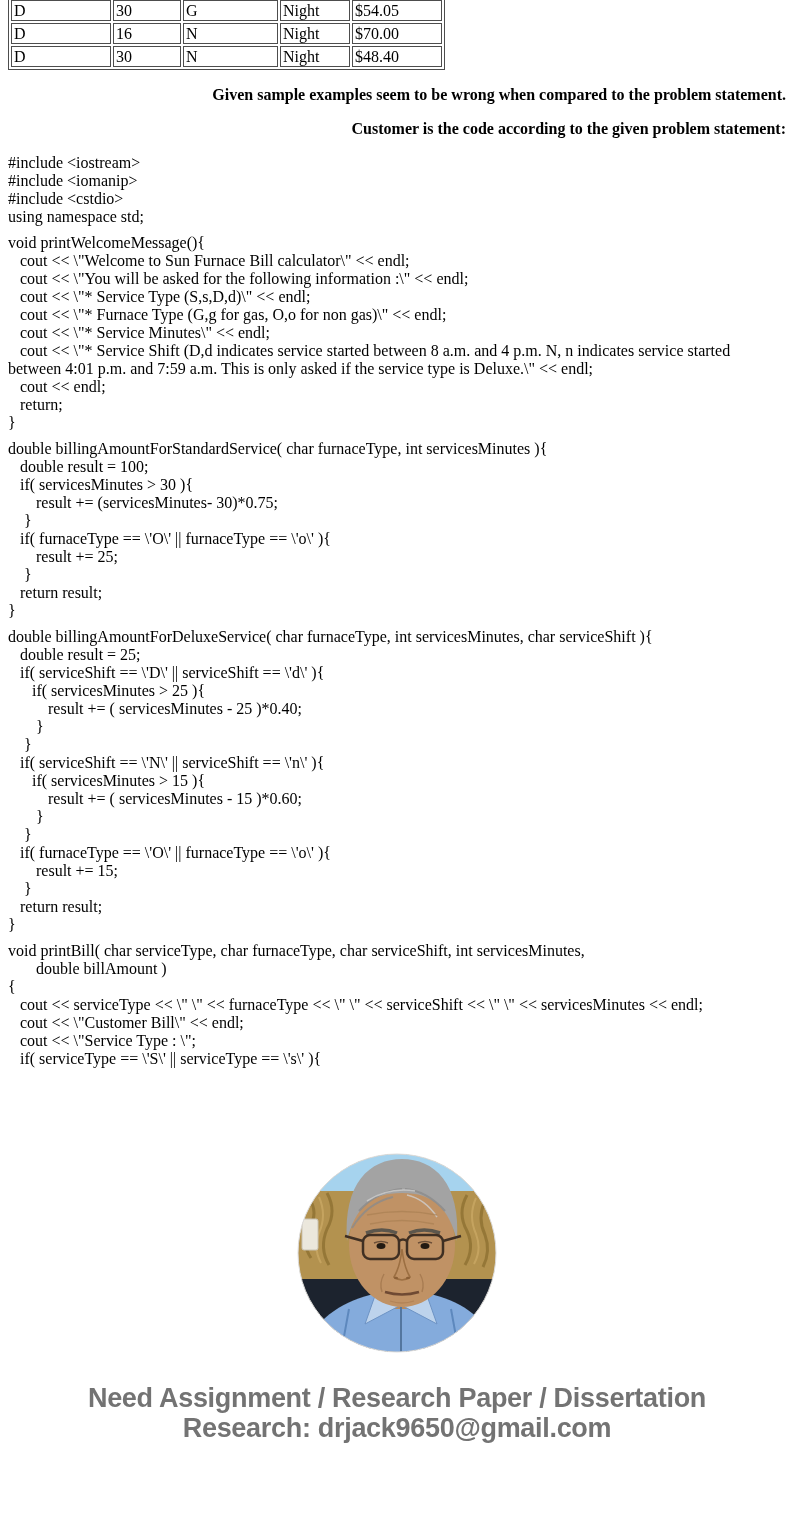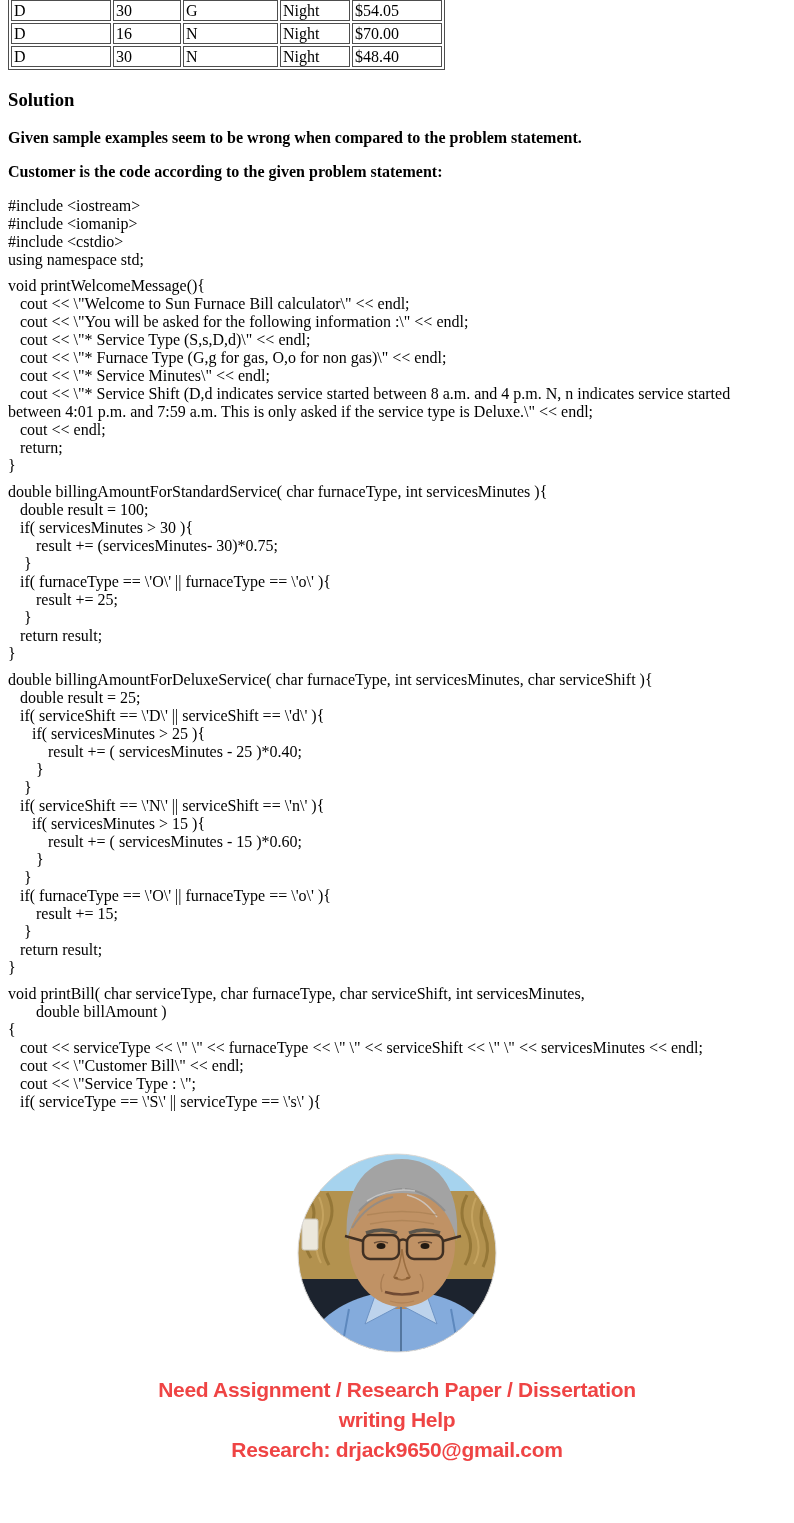--- a/index.html
+++ b/index.html
@@ -5,26 +5,26 @@
   html,body{margin:0;padding:0;background:#fff;}
   .page{position:relative;width:794px;height:1523px;background:#ffffff;color:#000;
         font-family:"Liberation Serif",serif;font-size:16px;overflow:hidden;}
   .content{position:absolute;top:0;left:0;width:794px;height:1130px;overflow:hidden;
            box-sizing:border-box;padding:0 8px;}
   table.sample{border-collapse:separate;border-spacing:2px;border:1px solid #4d4d4d;margin-top:-3px;}
   table.sample td{border:1px solid #4d4d4d;padding:0 2px;line-height:19px;vertical-align:top;
                   font-size:16px;}
   .c1{width:94px;} .c2{width:62px;} .c3{width:89px;} .c4{width:64px;margin-left:35px;} .c5{width:84px;}
   h3.sol{font-size:18.7px;line-height:21px;margin:19px 0;font-weight:bold;}
-  p.note{font-weight:bold;margin:16px 0;line-height:18px;}
+  p.note{font-weight:bold;margin:16px 0;line-height:18px;text-align:right;}
   p.code{margin:8px 0;line-height:18px;white-space:pre-wrap;}
   .footer{position:absolute;top:1130px;left:0;width:794px;height:393px;background:#fff;text-align:center;}
   .avatar{display:block;margin:23px auto 0;width:200px;height:200px;}
-  .footer-text{margin-top:22px;font-family:"Liberation Sans",sans-serif;font-weight:bold;
-               font-size:21px;line-height:30px;letter-spacing:-0.3px;color:#ef4444;}
+  .footer-text{margin-top:30px;font-family:"Liberation Sans",sans-serif;font-weight:bold;
+               font-size:27px;line-height:30px;letter-spacing:-0.3px;color:#737373;}
   .footer-text .line{display:block;}
 </style>
 </head>
 <body>
 
 <div class="page">
 
   <div class="content">
 
     <table class="sample">
@@ -46,21 +46,20 @@
         <tr>
           <td class="c1">D</td>
           <td class="c2">30</td>
           <td class="c3">N</td>
           <td class="c4">Night</td>
           <td class="c5">$48.40</td>
         </tr>
       </tbody>
     </table>
 
-    <h3 class="sol">Solution</h3>
 
     <p class="note">Given sample examples seem to be wrong when compared to the problem statement.</p>
     <p class="note">Customer is the code according to the given problem statement:</p>
 
     <p class="code">#include &lt;iostream&gt;
 #include &lt;iomanip&gt;
 #include &lt;cstdio&gt;
 using namespace std;</p>
     <p class="code">void printWelcomeMessage(){
    cout &lt;&lt; \"Welcome to Sun Furnace Bill calculator\" &lt;&lt; endl;
@@ -188,19 +187,18 @@
         <path d="M87,121 Q82,130 85,139 M123,121 Q128,130 125,139" stroke="#a87c52" stroke-width="1.4" fill="none"></path>
 
         <path d="M88,139 Q105,144 122,139" stroke="#6f4a33" stroke-width="2.5" fill="none"></path>
         <path d="M93,148 Q105,152 117,148" stroke="#a87a4e" stroke-width="1.3" fill="none" opacity="0.6"></path>
       </g>
       <circle cx="100" cy="100" r="99" fill="none" stroke="#dcdcdc" stroke-width="1"></circle>
     </svg>
 
     <div class="footer-text">
       <span class="line">Need Assignment / Research Paper / Dissertation</span>
-      <span class="line">writing Help</span>
       <span class="line">Research: drjack9650@gmail.com</span>
     </div>
 
   </div>
 
 </div>
 
 </body></html>

